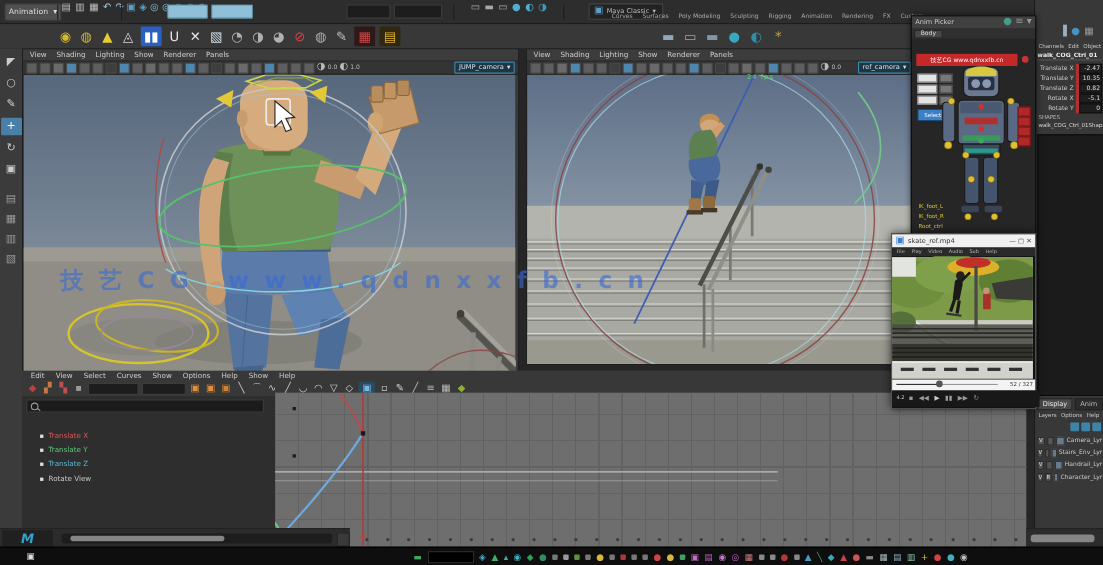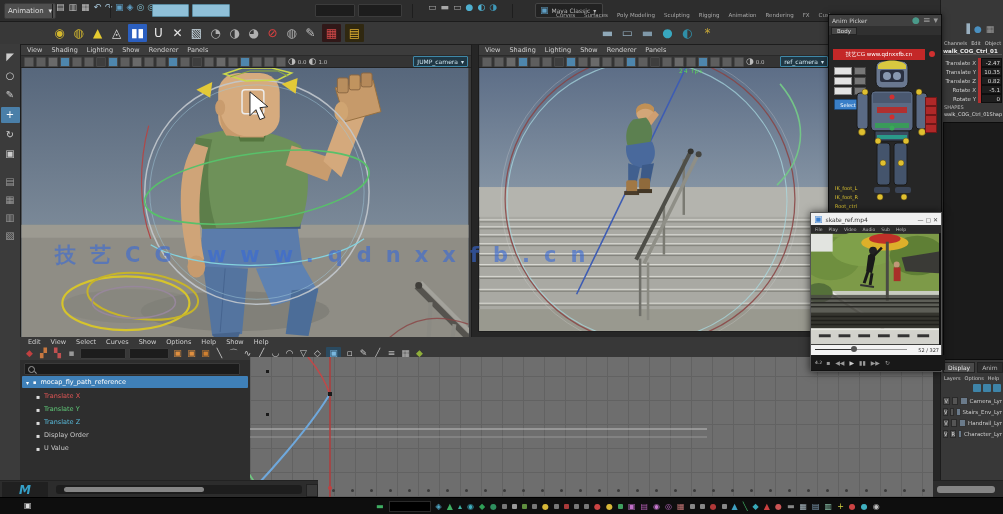--- a/index.html
+++ b/index.html
@@ -474,44 +474,35 @@
           <span class="gl" style="color: rgb(187, 187, 187);">▦</span>
           <span class="gl" style="color: rgb(143, 174, 58);">◆</span>
         </div>
     </div>
   </div>
 
   <div class="abs geoutliner">
     <div class="abs gesearch row">
         <span class="mag"></span>
       </div>
-    <div class="gerow gesel" style="top:16px">
-      <span style="margin-left:4px;font-size:6px">▾</span>
-      <span class="gl" style="font-size:5px;color:#fff">▪</span>
-      <span>mocap_fly_path_reference</span>
-    </div>
     <div class="gerow" style="top:30px">
       <span class="chk">▪</span>
       <span class="c0">Translate X</span>
     </div>
     <div class="gerow" style="top:43px">
       <span class="chk">▪</span>
       <span class="c1">Translate Y</span>
     </div>
     <div class="gerow" style="top:56px">
       <span class="chk">▪</span>
       <span class="c2">Translate Z</span>
     </div>
     <div class="gerow" style="top:69px">
       <span class="chk">▪</span>
-      <span class="c3">Display Order</span>
-    </div>
-    <div class="gerow" style="top:82px">
-      <span class="chk">▪</span>
-      <span class="c4">U Value</span>
+      <span class="c3">Rotate View</span>
     </div>
   </div>
 
   <div class="abs curvearea">
     <svg width="683" height="140" viewBox="0 0 683 140">
       <line x1="0" y1="72" x2="457" y2="72" stroke="#cfcfcf" stroke-width="1" opacity="0.85"></line>
       <line x1="0" y1="80" x2="457" y2="80" stroke="#a8a8a8" stroke-width="1" opacity="0.7"></line>
       <path d="M58,0 C68,12 76,25 80,38" fill="none" stroke="#c04848" stroke-width="1.5"></path>
       <path d="M-12,148 C18,118 58,72 78,40 C79,38 80,37 80,37" fill="none" stroke="#6fa8dc" stroke-width="2"></path>
       <path d="M-20,92 C-4,112 8,128 16,148" fill="none" stroke="#6fc47f" stroke-width="2"></path>

